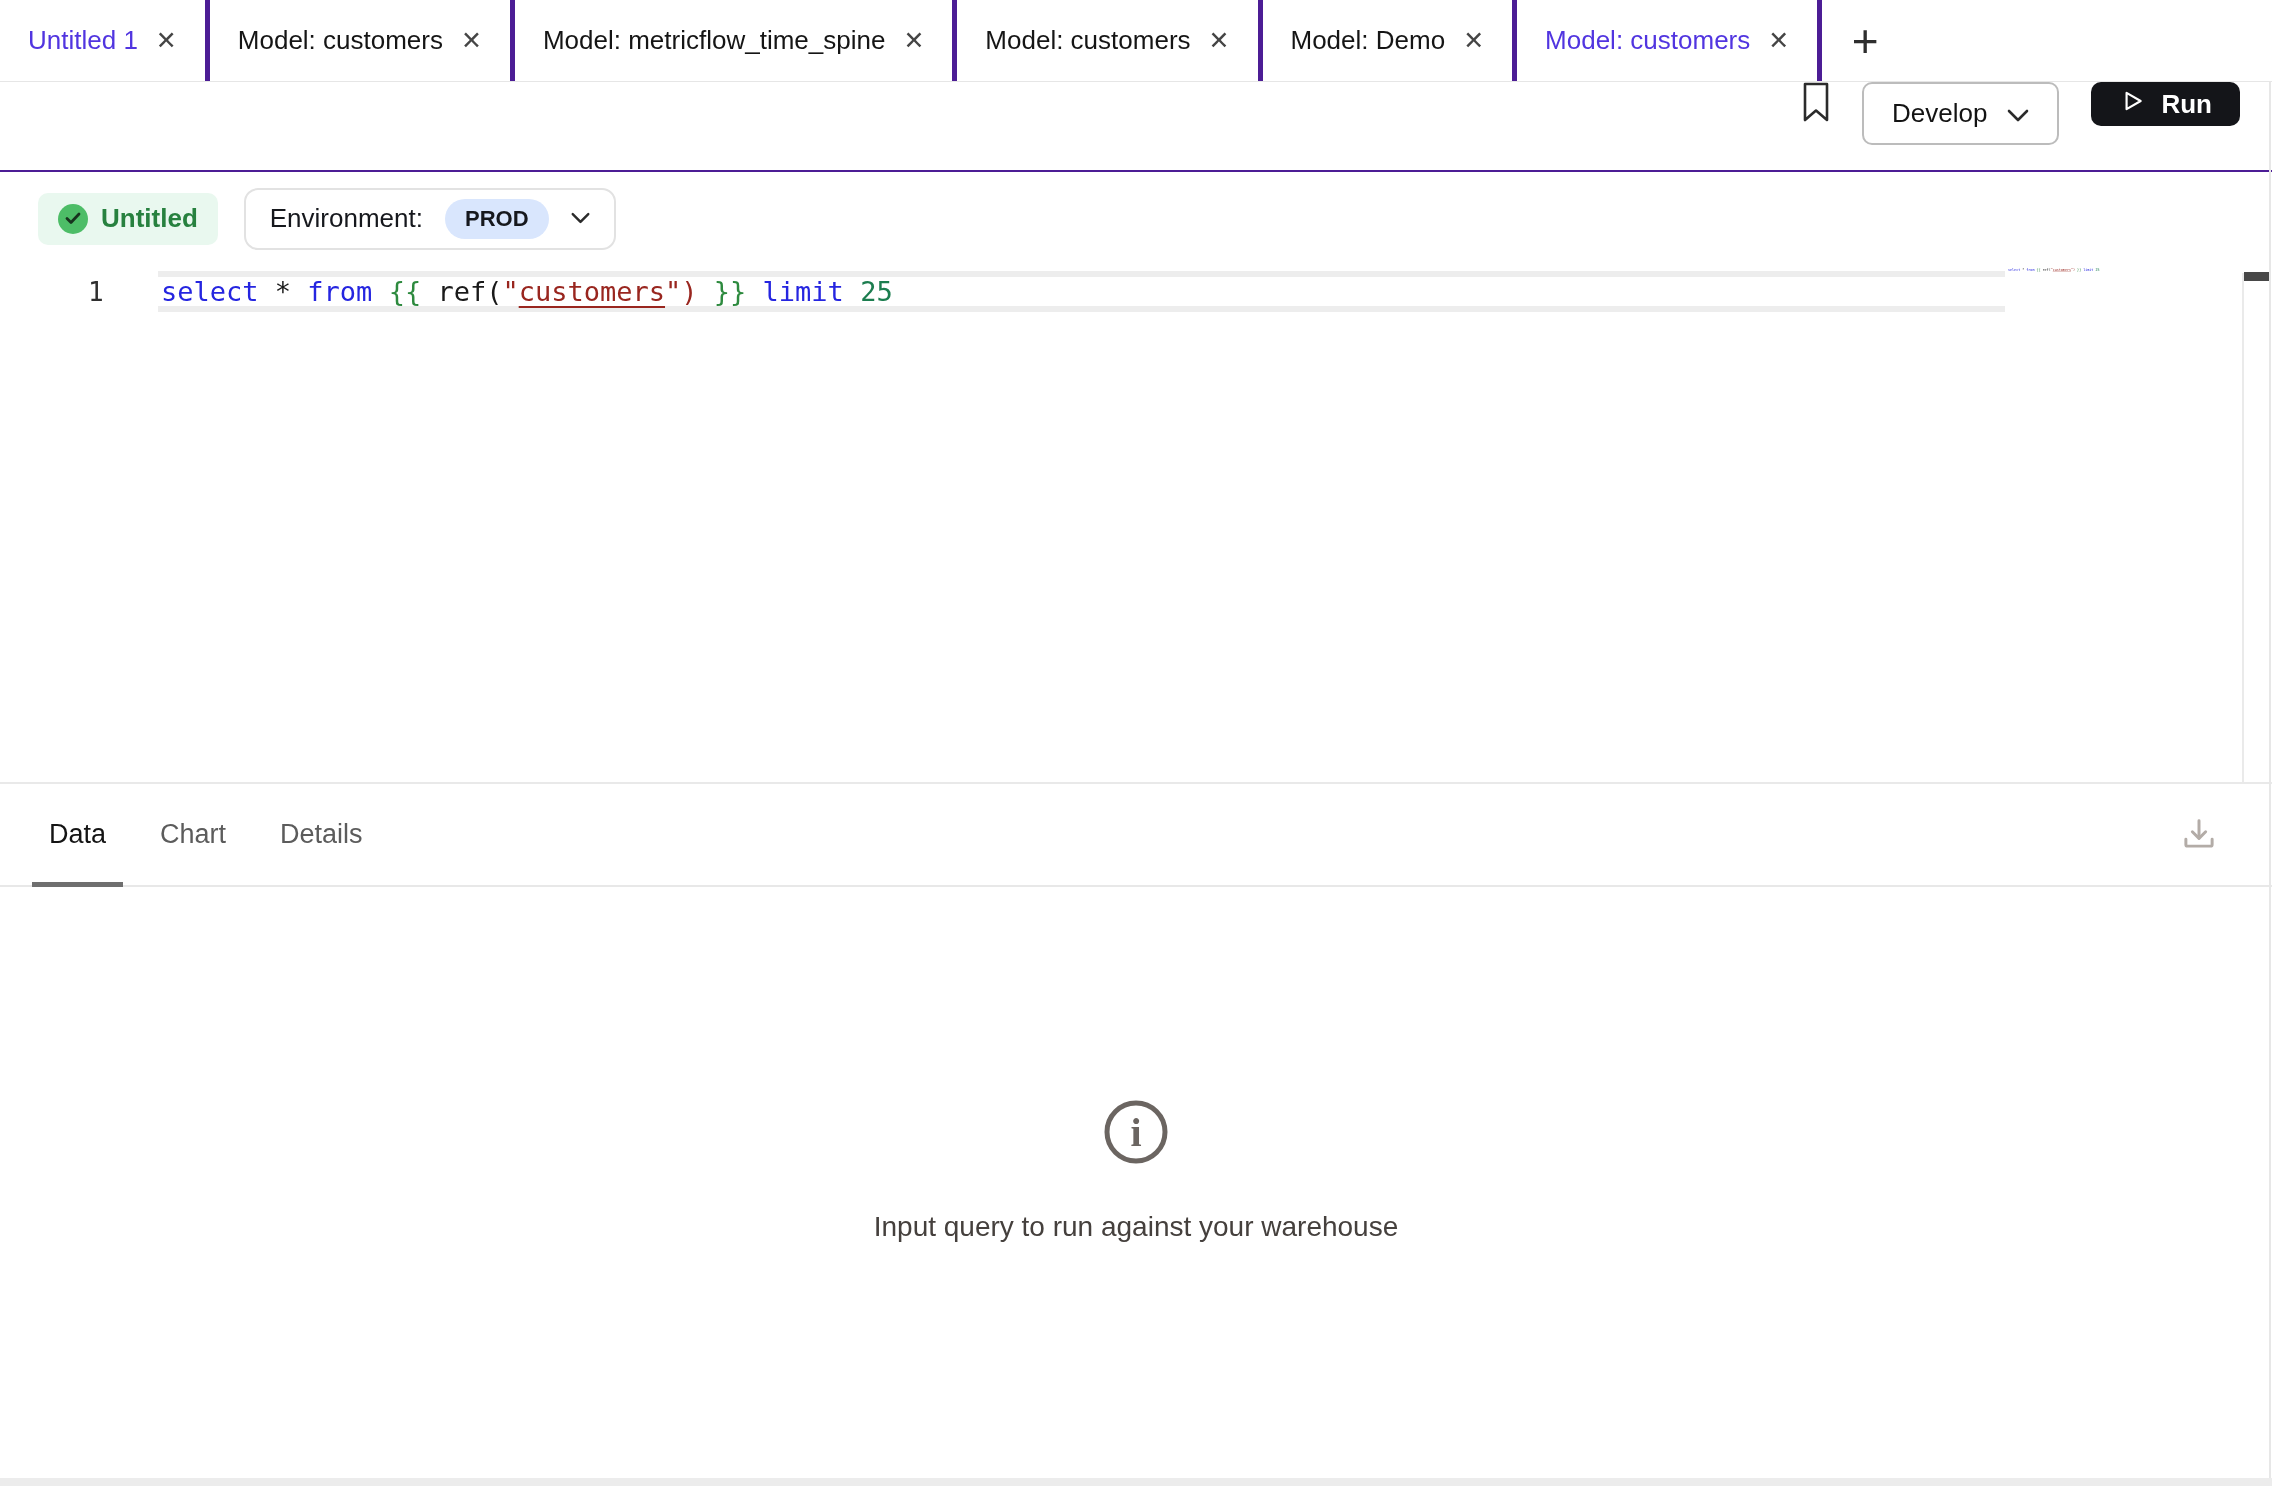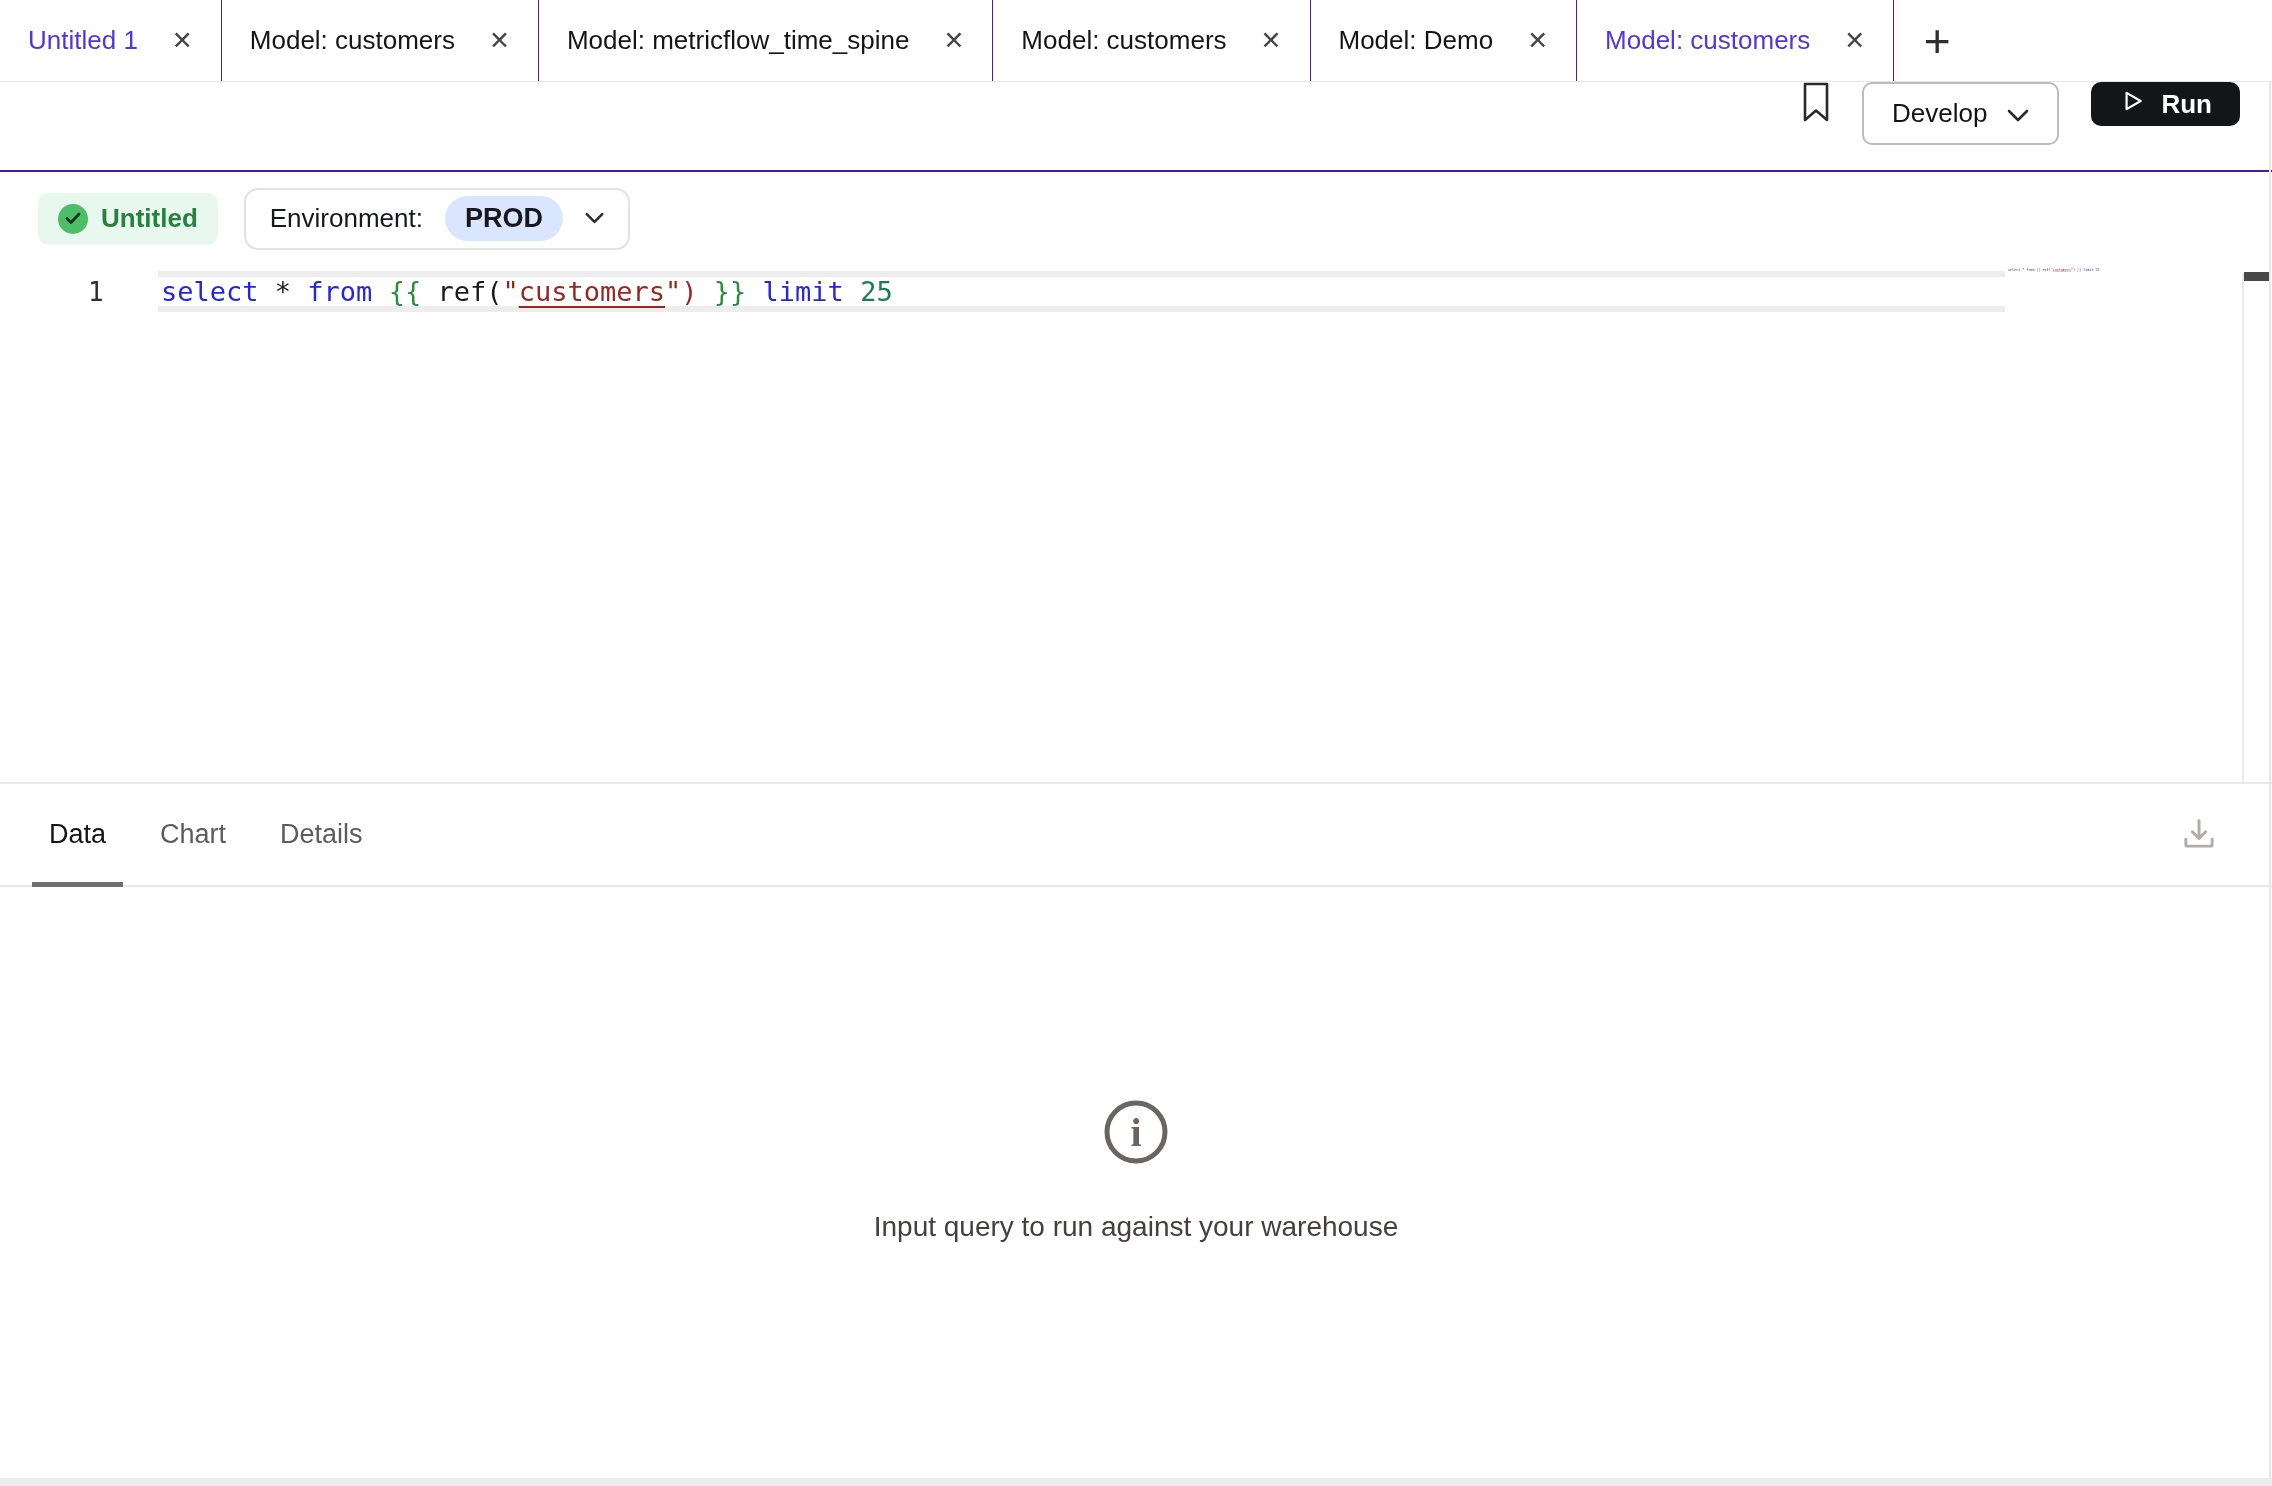--- a/index.html
+++ b/index.html
@@ -14,38 +14,38 @@
   }
   *{box-sizing:border-box;}
   html,body{margin:0;padding:0;background:#fff;}
   .app{
     position:relative;width:2272px;height:1486px;background:#fff;overflow:hidden;
     font-family:"Liberation Sans",sans-serif;color:#18181b;
     display:flex;flex-direction:column;
   }
   
   .tabbar{height:82px;flex:none;display:flex;align-items:stretch;border-bottom:1px solid #e6e6e6;background:#fff;}
-  .tab{display:flex;align-items:center;gap:34px;padding:8px 28px;border-right:1px solid #4c1d95;font-size:26px;color:#151515;cursor:pointer;white-space:nowrap;}
+  .tab{display:flex;align-items:center;gap:18px;padding:8px 28px;border-right:5px solid #4c1d95;font-size:26px;color:#151515;cursor:pointer;white-space:nowrap;}
   .tab .tab-label{color:#151515;}
   .tab.active .tab-label{color:var(--accent);}
   .tab-close{font-size:25px;color:#454545;font-weight:300;line-height:1;}
   .plus-btn{width:86px;display:flex;align-items:center;justify-content:center;font-size:46px;font-weight:300;color:#2e2e2e;cursor:pointer;}
   
   .header{height:90px;flex:none;display:flex;align-items:flex-start;justify-content:flex-end;gap:32px;padding-right:32px;border-bottom:2px solid #4c1d95;}
   .bookmark-btn{display:flex;align-items:center;justify-content:center;background:none;border:none;padding:0;cursor:pointer;}
   .develop-btn{height:63px;padding:0 28px;border:2px solid #bcbcbc;border-radius:10px;background:#fff;display:flex;align-items:center;gap:20px;font-size:26px;color:#131313;font-family:inherit;cursor:pointer;}
   .run-btn{height:44px;padding:0 28px;border:none;border-radius:10px;background:var(--run-bg);color:#fff;display:flex;align-items:center;gap:16px;font-size:26px;font-weight:600;font-family:inherit;cursor:pointer;}
   
   .env-row{height:93px;flex:none;display:flex;align-items:center;padding-left:38px;gap:26px;}
   .connected-badge{height:52px;padding:0 20px;background:#e9f8ef;border-radius:10px;display:flex;align-items:center;gap:13px;}
   .check-circle{width:30px;height:30px;border-radius:50%;background:#4dbd67;display:flex;align-items:center;justify-content:center;flex:none;}
   .connected-label{font-size:26px;font-weight:600;color:var(--green-text);}
   .env-select{height:62px;border:2px solid #e2e2e2;border-radius:14px;background:#fff;display:flex;align-items:center;gap:22px;padding:0 24px;cursor:pointer;}
   .env-label{font-size:26px;color:#16181d;}
-  .prod-pill{background:var(--prod-bg);border-radius:999px;padding:7px 20px;font-size:27px;font-weight:600;color:#16181d;}
+  .prod-pill{background:var(--prod-bg);border-radius:999px;padding:7px 20px;font-size:22px;font-weight:600;color:#16181d;}
   
   .editor{flex:none;height:517px;position:relative;background:#fff;}
   .line-number{position:absolute;left:88px;top:13px;font-family:"DejaVu Sans Mono",monospace;font-size:26px;line-height:29px;color:#2f2f2f;}
   .active-line{position:absolute;left:158px;width:1847px;top:6px;height:41px;border-top:6px solid #ededed;border-bottom:6px solid #ededed;background:#fff;display:flex;align-items:center;padding-left:3px;}
   .code{font-family:"DejaVu Sans Mono",monospace;font-size:27px;line-height:29px;white-space:pre;}
   .tk-kw{color:var(--code-kw);}
   .tk-pl{color:#1a1a1a;}
   .tk-br{color:var(--code-br);}
   .tk-str{color:var(--code-str);}
   .tk-stru{color:var(--code-str);text-decoration:underline;text-decoration-thickness:2px;text-underline-offset:5px;}

